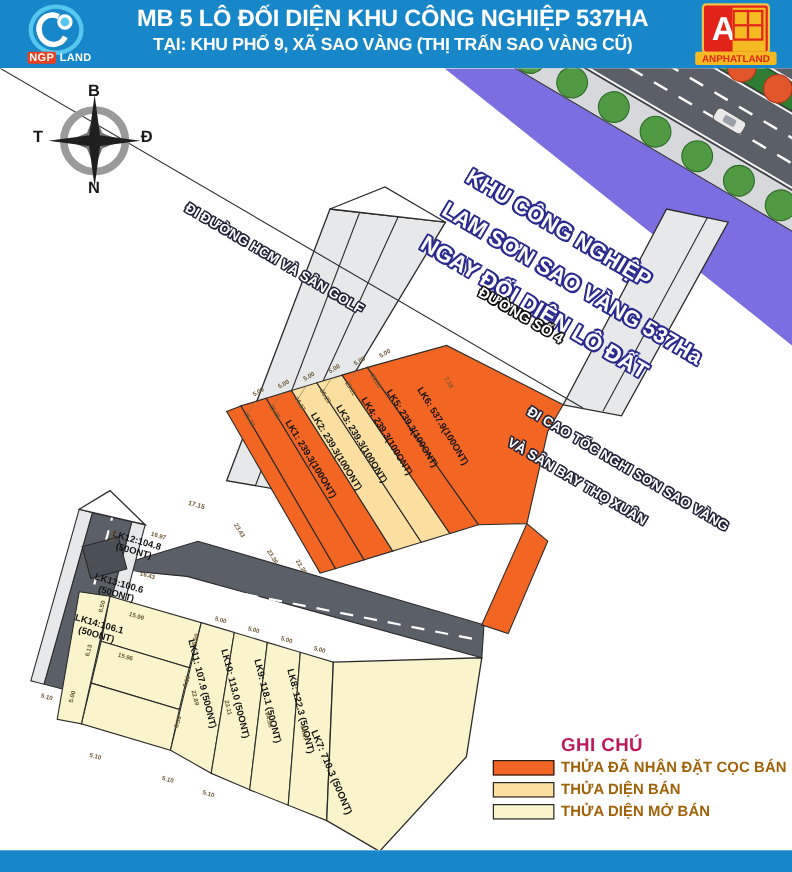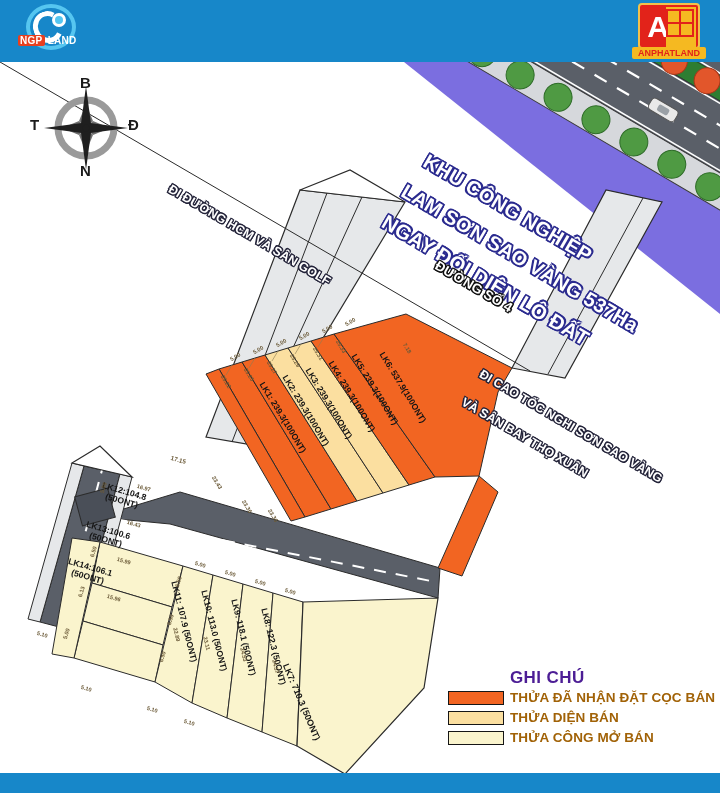--- a/index.html
+++ b/index.html
@@ -34,21 +34,21 @@
   #logo-left .c-shape{
     position:absolute;left:15px;top:8px;width:30px;height:32px;border-radius:50%;
     border:5px solid #ffffff;border-right-color:transparent;box-sizing:border-box;
     transform:rotate(-18deg);
   }
   #logo-left .dot{
     position:absolute;left:34px;top:10px;width:14px;height:14px;border-radius:50%;
     background:#56c6f0;border:3px solid #ffffff;box-sizing:border-box;
   }
   #logo-left .brand{
-    position:absolute;left:0;top:32px;width:72px;
+    position:absolute;left:0;top:44px;width:72px;text-align:center;
     font-size:10px;font-weight:bold;color:#ffffff;letter-spacing:0.3px;white-space:nowrap;
   }
   #logo-left .brand .ngp{background:#e8401f;color:#ffffff;padding:0 2px;border-radius:2px;}
   
   #logo-right{position:absolute;left:632px;top:3px;width:74px;height:58px;}
   #logo-right .hexwrap{
     position:absolute;left:6px;top:0px;width:62px;height:46px;
     background:#e2231a;border:2px solid #f2c14a;box-sizing:border-box;border-radius:4px;
   }
   #logo-right .hexwrap .yel{
@@ -123,21 +123,21 @@
 
   
   .dim{
     position:absolute;transform-origin:0 0;white-space:nowrap;
     font-size:5.6px;color:#6b5a38;font-weight:bold;
   }
 
   
   #legend{position:absolute;left:448px;top:606px;width:262px;height:92px;}
   #legend-title{
-    position:absolute;left:62px;top:0px;font-size:17px;font-weight:bold;color:#4c1d95;
+    position:absolute;left:62px;top:0px;font-size:17px;font-weight:bold;color:#be185d;
     letter-spacing:0.4px;
   }
   #legend .row{position:absolute;left:0px;height:17px;}
   #legend .row.r0{top:22px;}
   #legend .row.r1{top:42px;}
   #legend .row.r2{top:62px;}
   #legend .sw{
     position:absolute;left:0;top:1px;width:56px;height:14px;border:1.4px solid #161616;
     box-sizing:border-box;
   }
@@ -151,20 +151,24 @@
 
 <div id="header">
 
   <div id="logo-left">
     <div class="ring"></div>
     <div class="c-shape"></div>
     <div class="dot"></div>
     <div class="brand"><span class="ngp">NGP</span><span> LAND</span></div>
   </div>
 
+  <div id="header-title-wrap">
+    <div id="header-line1">MB 5 LÔ ĐỐI DIỆN KHU CÔNG NGHIỆP 537HA</div>
+    <div id="header-line2">TẠI: KHU PHỐ 9, XÃ SAO VÀNG (THỊ TRẤN SAO VÀNG CŨ)</div>
+  </div>
 
   <div id="logo-right">
     <div class="hexwrap">
       <div class="yel"></div>
       <div class="aletter">A</div>
       <div class="sq sq1"></div>
       <div class="sq sq2"></div>
       <div class="sq sq3"></div>
       <div class="sq sq4"></div>
     </div>
@@ -462,19 +466,19 @@
       <div class="txt">THỬA ĐÃ NHẬN ĐẶT CỌC BÁN</div>
     </div>
 
     <div class="row r1">
       <div class="sw" style="background:#fbdfa0;"></div>
       <div class="txt">THỬA DIỆN BÁN</div>
     </div>
 
     <div class="row r2">
       <div class="sw" style="background:#faf4cd;"></div>
-      <div class="txt">THỬA CÔNG MỞ BÁN</div>
+      <div class="txt">THỬA DIỆN MỞ BÁN</div>
     </div>
   </div>
 
 </div>
 
 <div id="footer"></div>
 
 </body></html>

